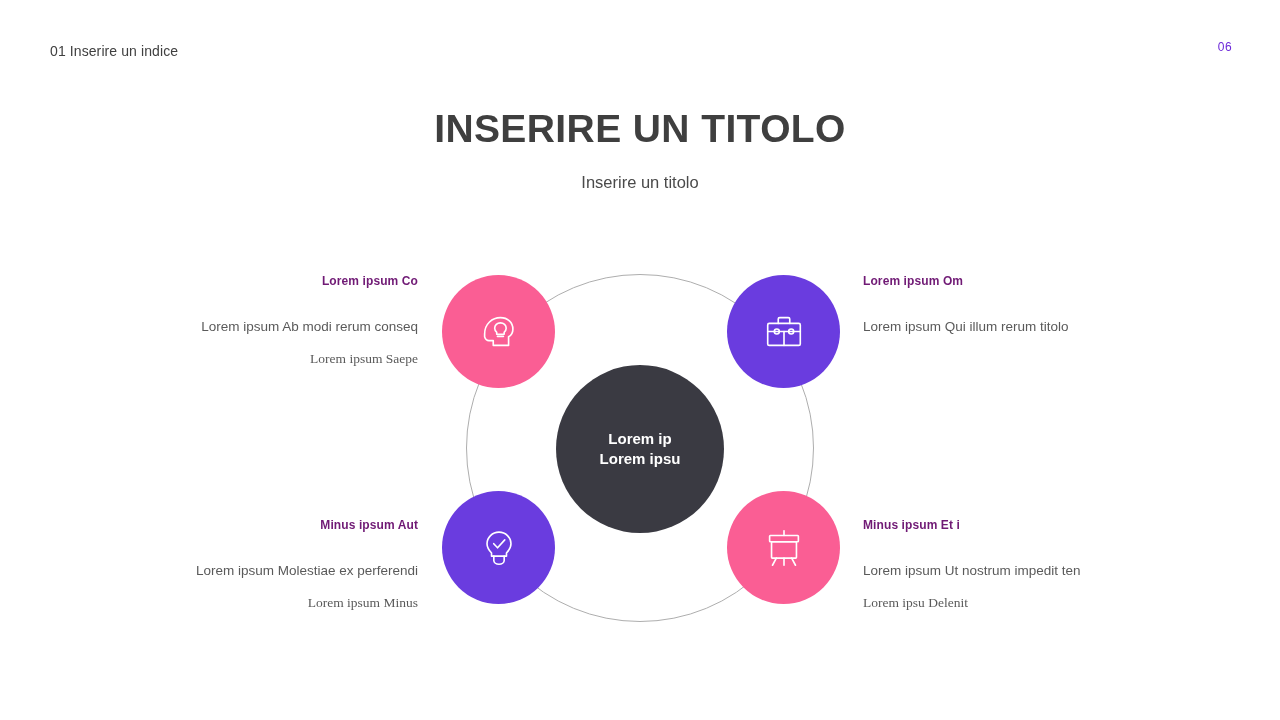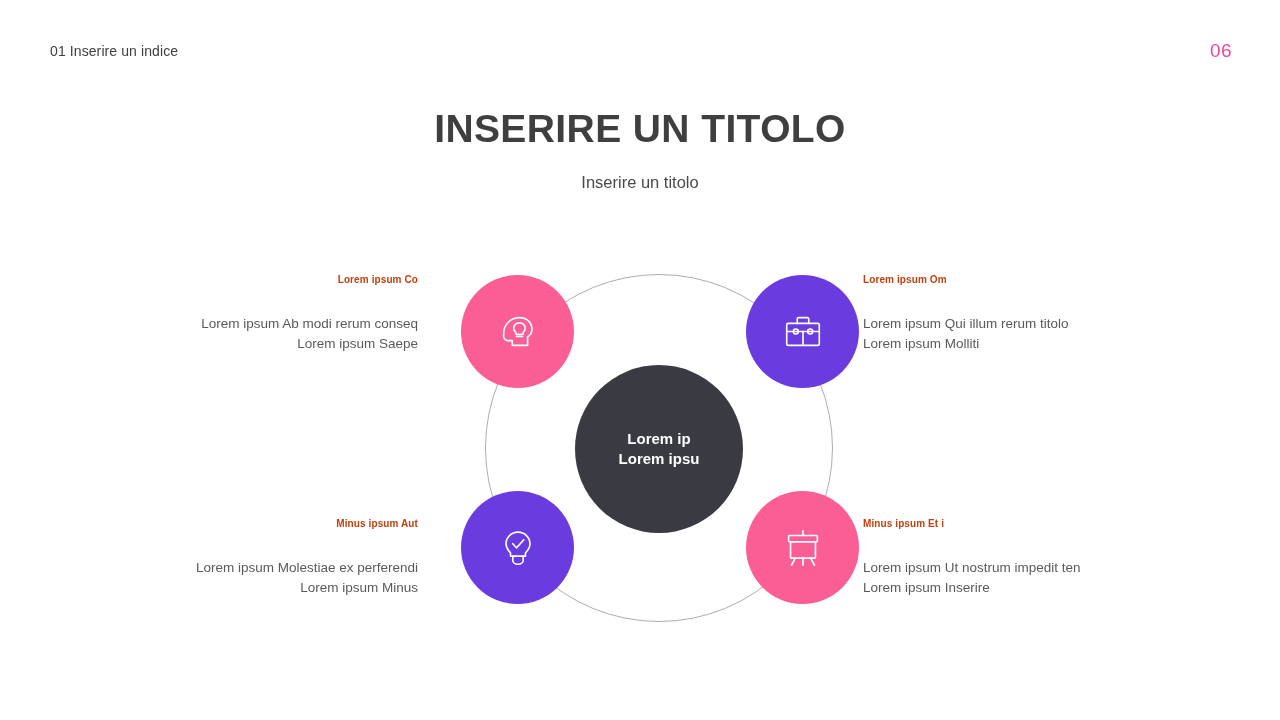--- a/index.html
+++ b/index.html
@@ -11,36 +11,36 @@
   }
   .slide { position:relative; width:1280px; height:720px; background:#ffffff; }
 
   
   .header-index {
     position:absolute; left:50px; top:43px;
     font-size:14px; color:#404040; letter-spacing:.1px;
   }
   .page-number {
     position:absolute; right:48px; top:40px;
-    font-size:19px; color:#ec4899; letter-spacing:.4px;
+    font-size:12px; color:#6d28d9; letter-spacing:.4px;
   }
 
   
   .title-block { position:absolute; left:0; top:108px; width:1280px; text-align:center; }
   .main-title {
     font-size:39px; font-weight:bold; color:#3f3f3f;
     letter-spacing:.4px; line-height:1.1;
   }
   .sub-title {
     margin-top:22px; font-size:16.5px; color:#4a4a4a; font-weight:400;
   }
 
   
   .diagram {
-    position:absolute; left:459px; top:258px;
+    position:absolute; left:440px; top:258px;
     width:400px; height:372px;
   }
   .ring {
     position:absolute; left:26px; top:16px;
     width:348px; height:348px;
     border:1.6px solid #aeaeae; border-radius:50%;
     background:transparent;
   }
   .center-circle {
     position:absolute; left:116px; top:107px;
@@ -67,27 +67,27 @@
   
   .quad { position:absolute; }
   .quad.left  { width:282px; text-align:right; left:136px; }
   .quad.right { width:300px; text-align:left;  left:863px; }
   .quad.q-tl { top:274px; }
   .quad.q-tr { top:274px; }
   .quad.q-bl { top:518px; }
   .quad.q-br { top:518px; }
 
   .quad-title {
-    font-size:10px; font-weight:bold; color:#c2410c; letter-spacing:.1px;
+    font-size:12px; font-weight:bold; color:#701a75; letter-spacing:.1px;
   }
   .quad-line {
     font-size:13.5px; color:#5a5a5a; line-height:1.2;
   }
   .quad-line.first { margin-top:31px; }
-  .quad-line.second { margin-top:4px; }
+  .quad-line.second { margin-top:16px;font-family:Liberation Serif, serif; }
 </style>
 </head>
 <body>
 
 <div class="slide">
 
   <div class="header-index">01 Inserire un indice</div>
   <div class="page-number">06</div>
 
   <div class="title-block">
@@ -164,28 +164,27 @@
 
   <div class="quad left q-tl">
     <div class="quad-title">Lorem ipsum Co</div>
     <div class="quad-line first">Lorem ipsum Ab modi rerum conseq</div>
     <div class="quad-line second">Lorem ipsum Saepe</div>
   </div>
 
   <div class="quad right q-tr">
     <div class="quad-title">Lorem ipsum Om</div>
     <div class="quad-line first">Lorem ipsum Qui illum rerum titolo</div>
-    <div class="quad-line second">Lorem ipsum Molliti</div>
   </div>
 
   <div class="quad left q-bl">
     <div class="quad-title">Minus ipsum Aut</div>
     <div class="quad-line first">Lorem ipsum Molestiae ex perferendi</div>
     <div class="quad-line second">Lorem ipsum Minus</div>
   </div>
 
   <div class="quad right q-br">
     <div class="quad-title">Minus ipsum Et i</div>
     <div class="quad-line first">Lorem ipsum Ut nostrum impedit ten</div>
-    <div class="quad-line second">Lorem ipsum Inserire</div>
+    <div class="quad-line second">Lorem ipsu Delenit</div>
   </div>
 
 </div>
 
 </body></html>

